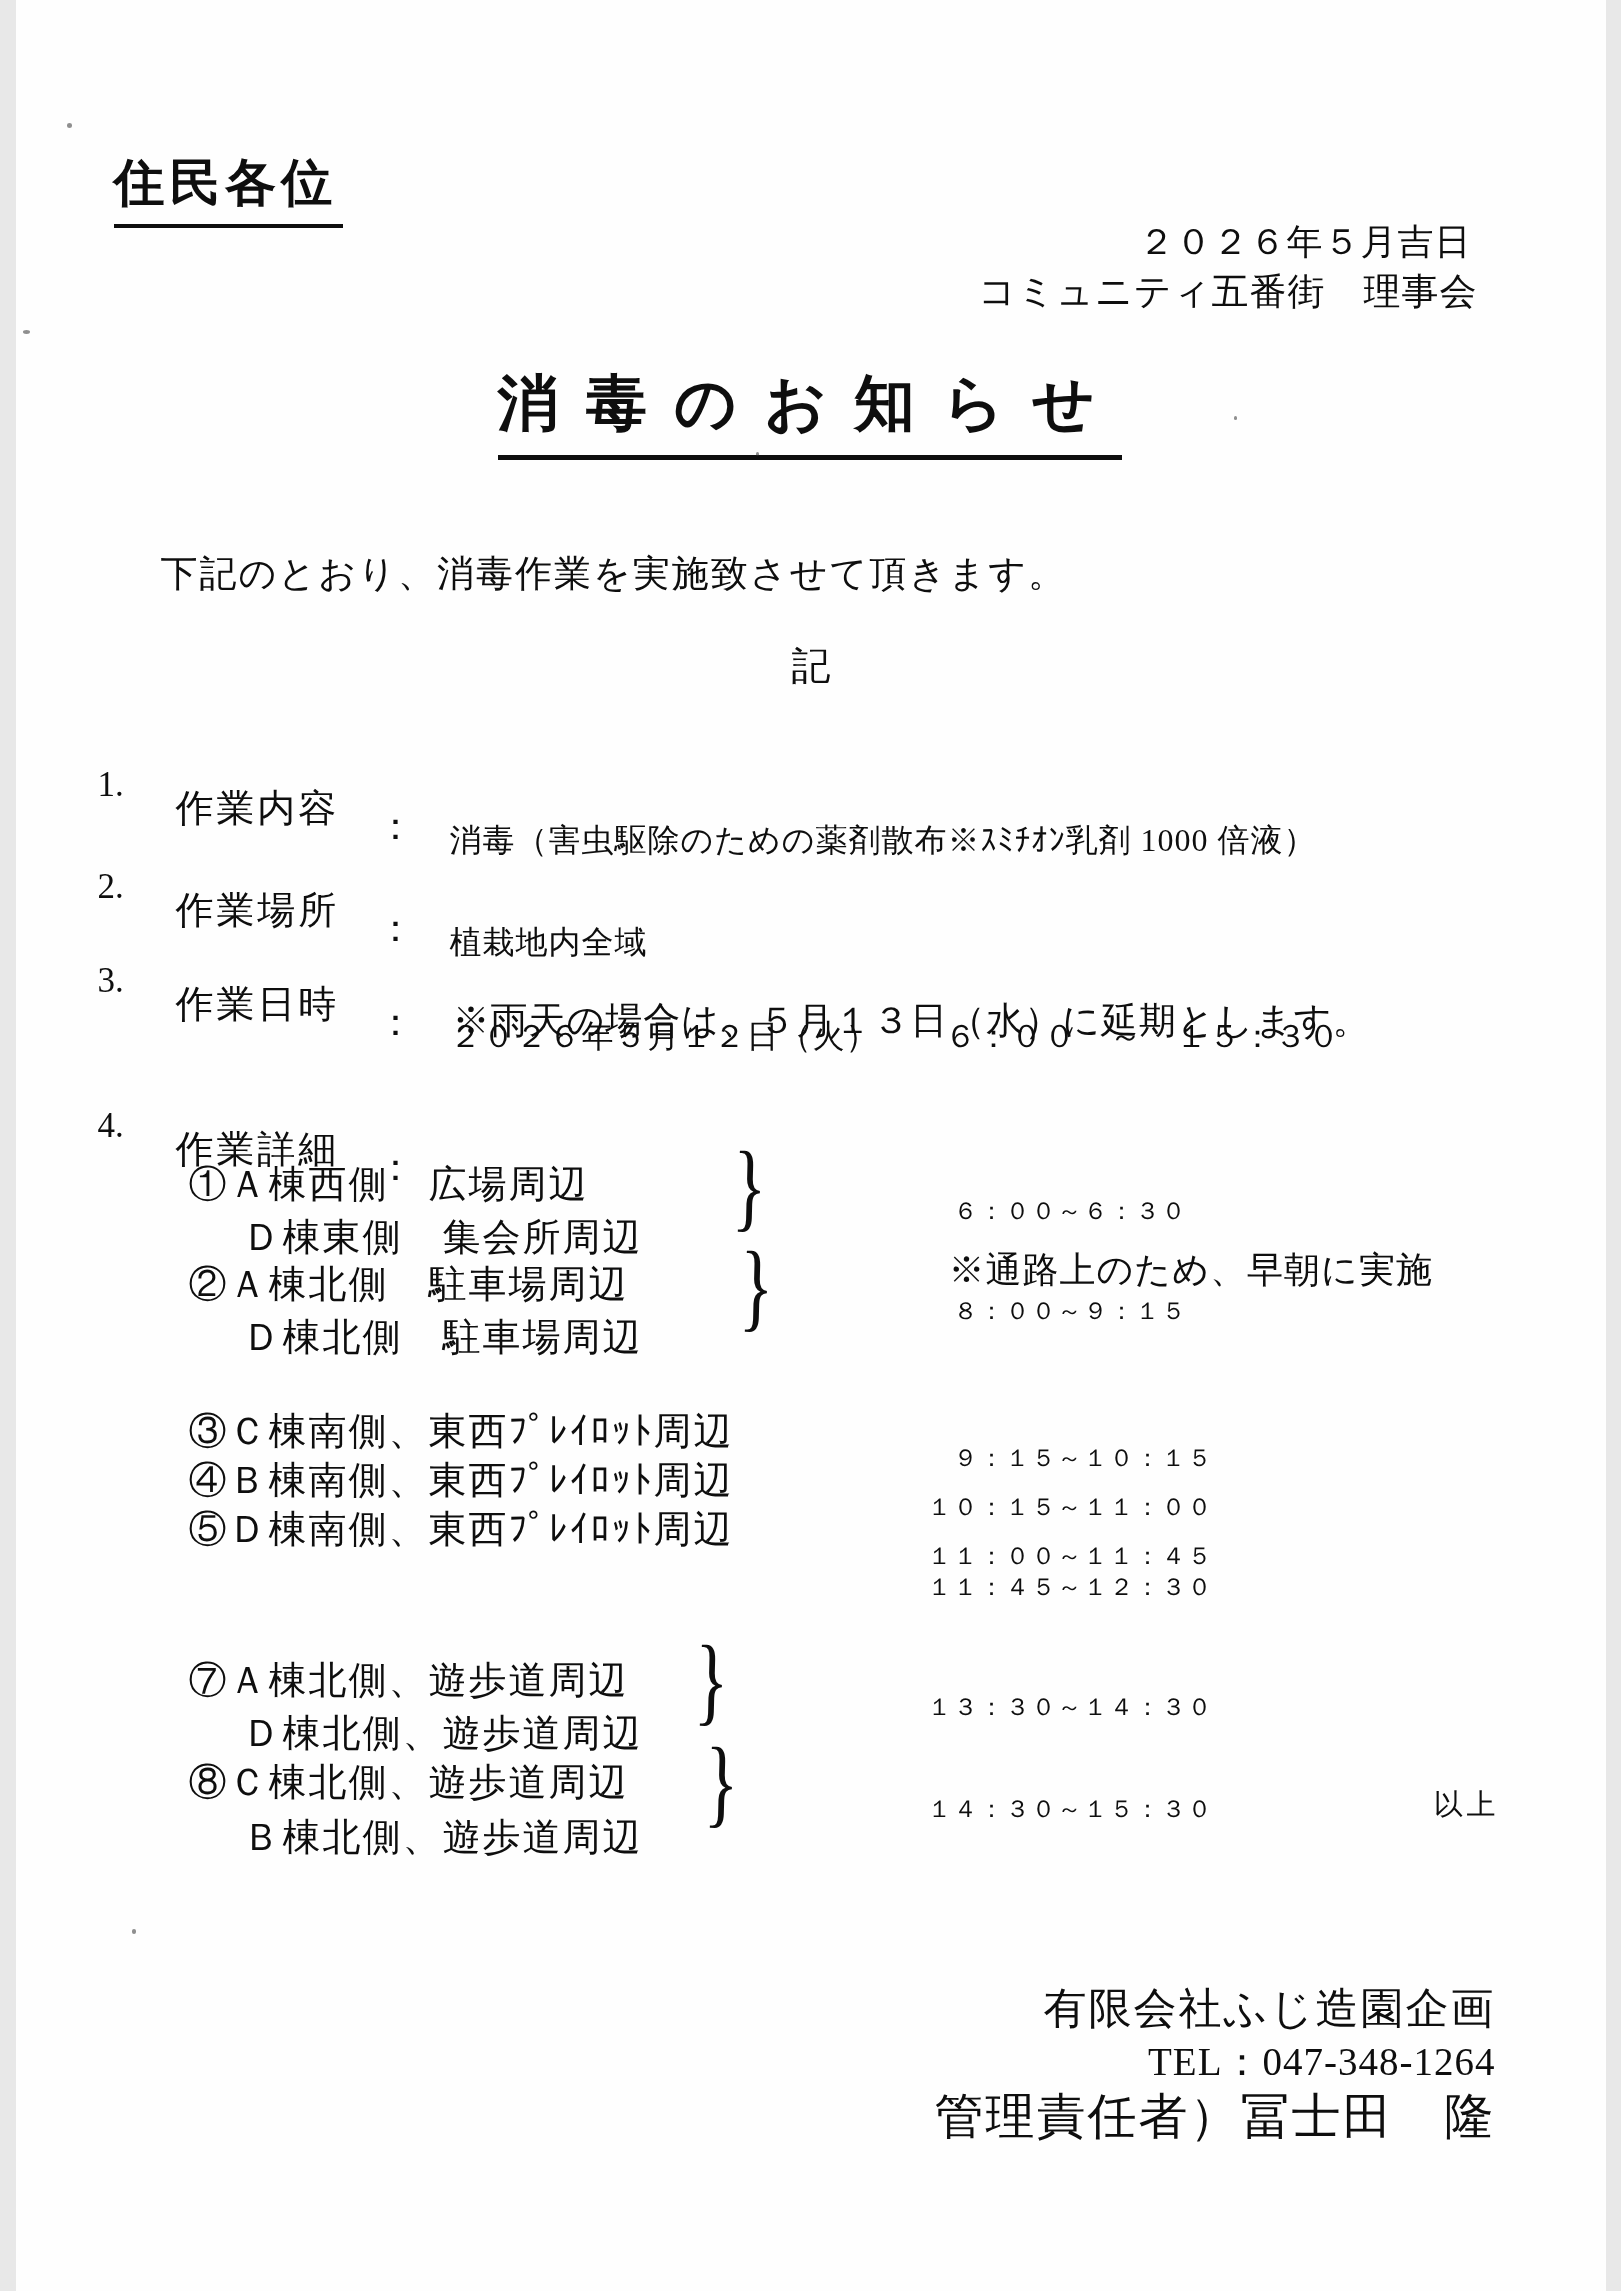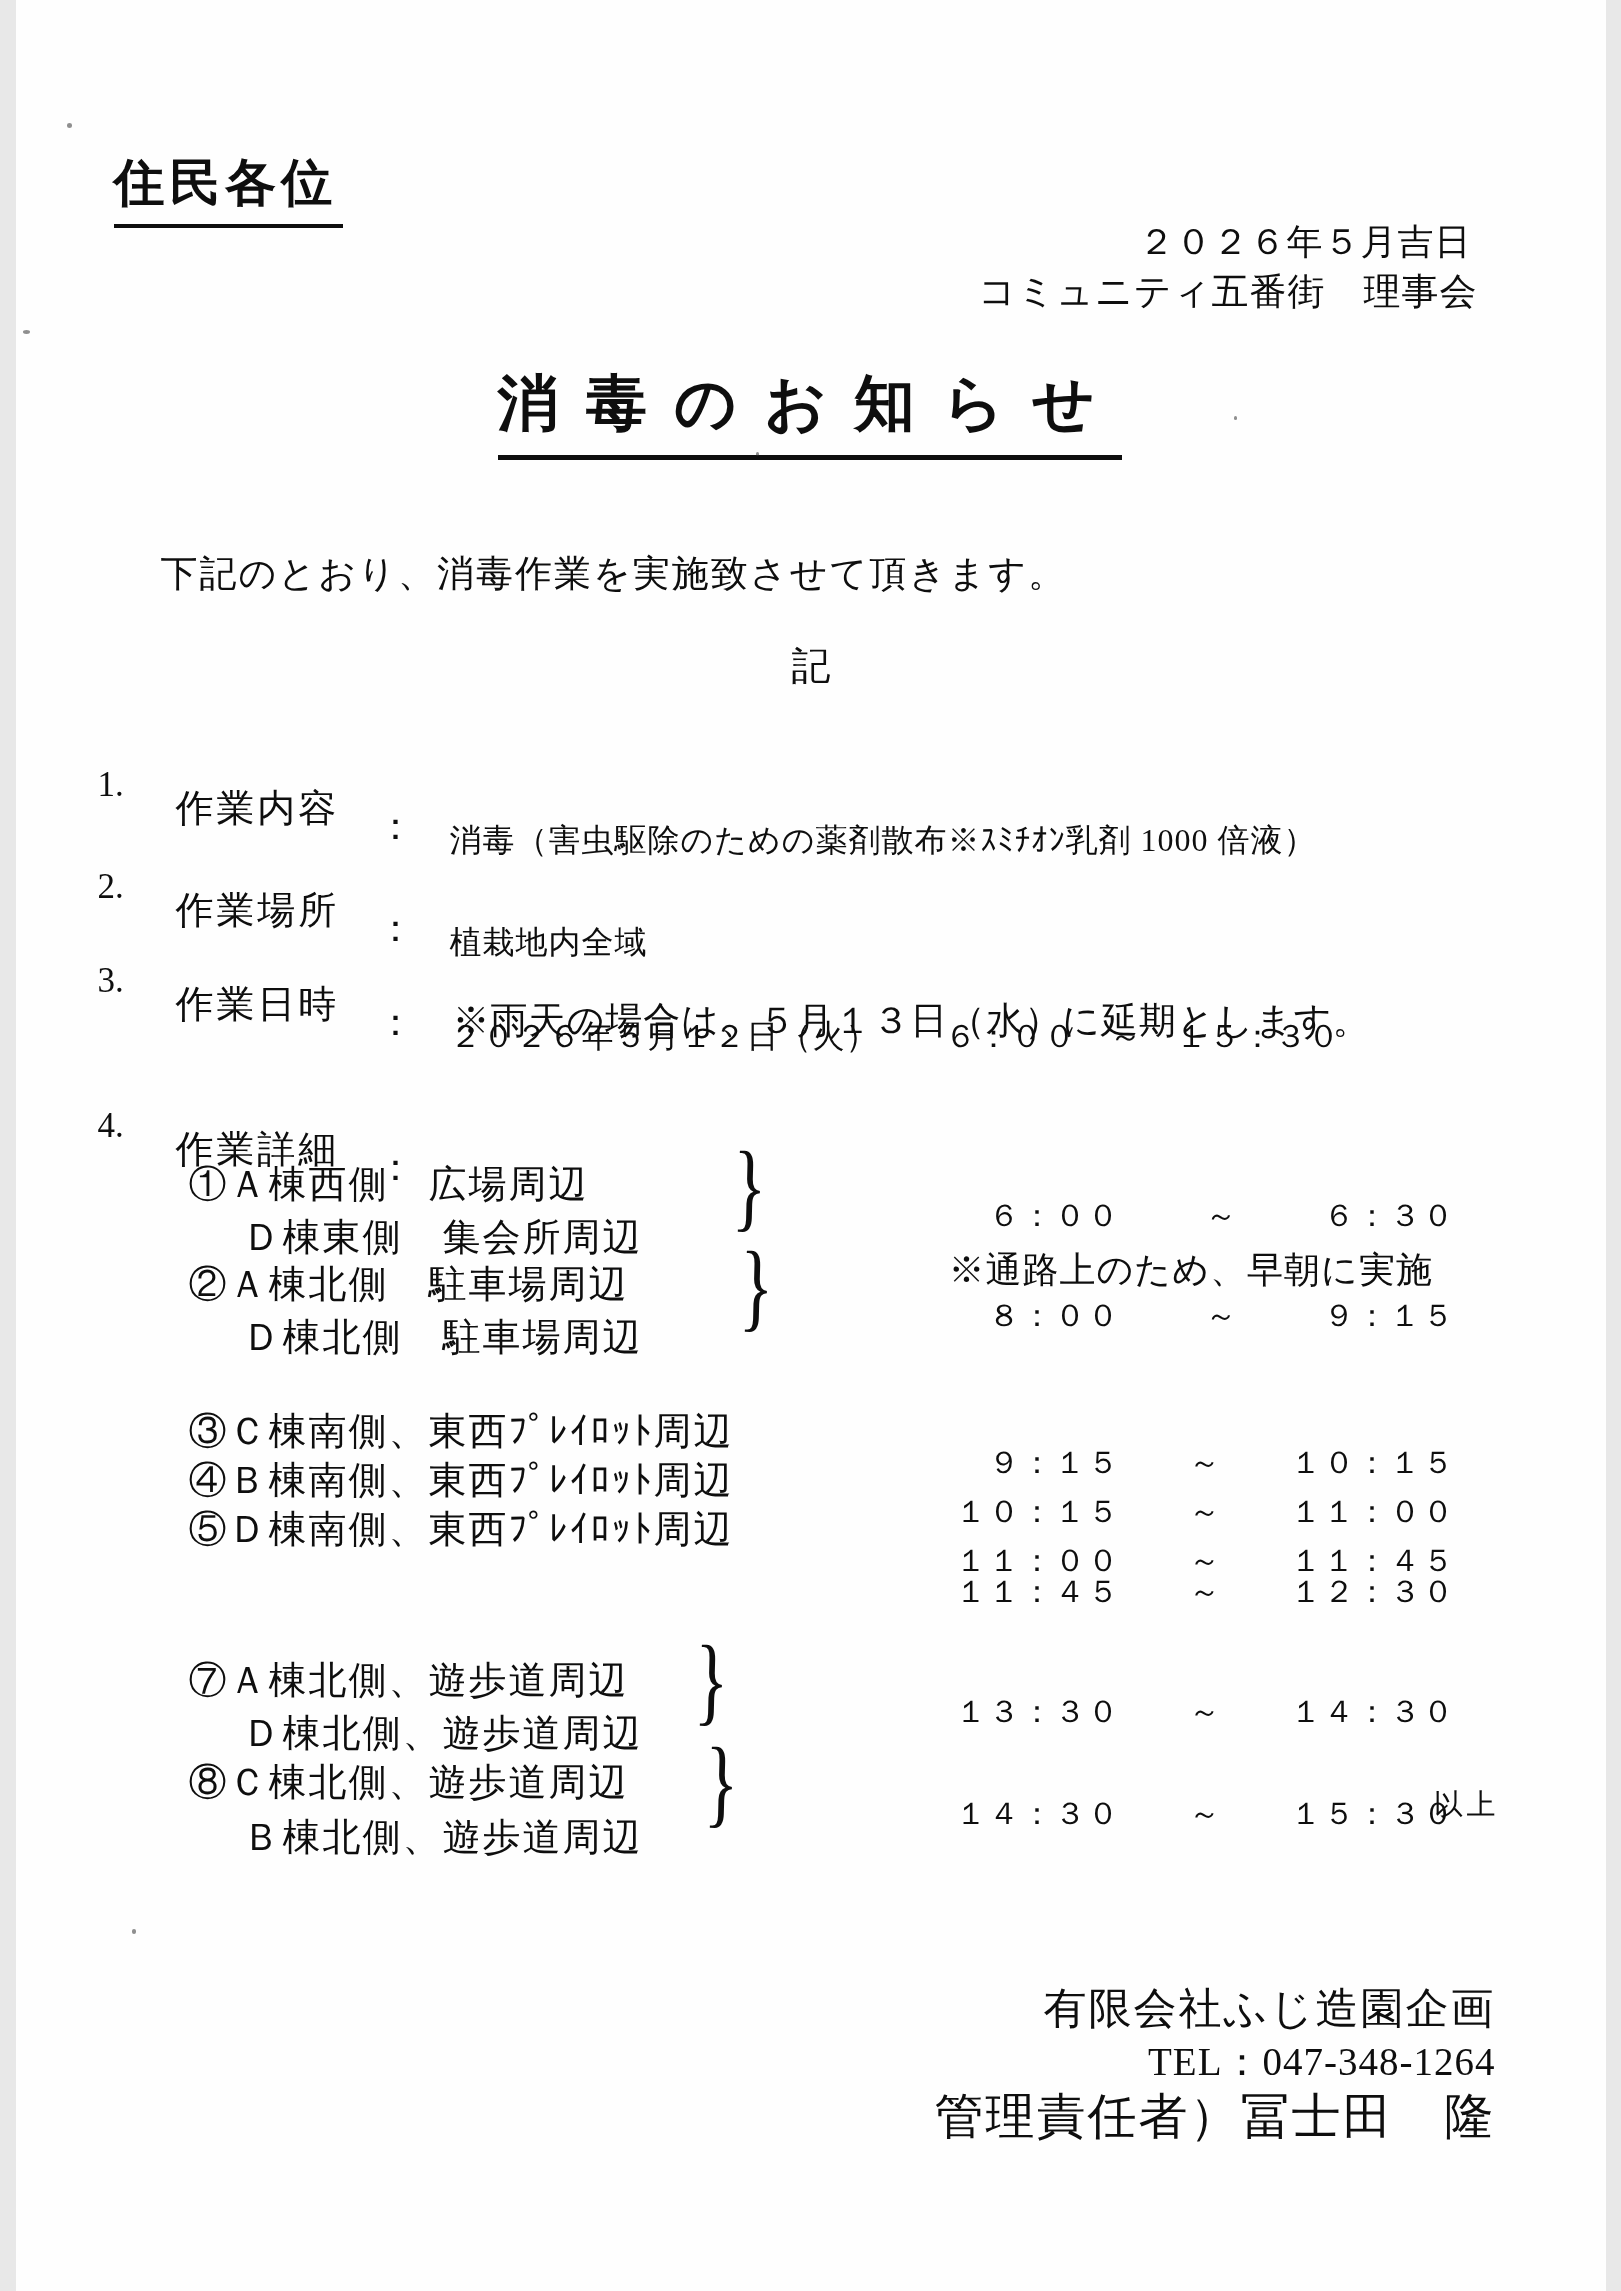--- a/index.html
+++ b/index.html
@@ -36,22 +36,22 @@
   .item-label { position:absolute; left:160px; font-size:38px; letter-spacing:2.9px; }
   .item-colon { position:absolute; left:361px; font-size:38px; }
   .item-value { position:absolute; left:434px; font-size:32px; letter-spacing:1px; white-space:pre; }
   .item-note  { left:437px; top:996px; font-size:37px; letter-spacing:1px; }
 
   .srow { left:0; width:100%; height:51px; }
   .slabel { position:absolute; left:173px; font-size:38px; letter-spacing:2px; white-space:pre;font-family:Liberation Serif, serif; }
   .slabel.indent { left:227px; }
   .stime {
     position:absolute; left:912px; width:500px;
-    display:flex; justify-content:space-between;
-    font-size:31px; letter-spacing:2px; white-space:pre;margin-left:28px;
+    display:flex; justify-content:flex-start;
+    font-size:24px; letter-spacing:2px; white-space:pre;
   }
   .snote { position:absolute; left:933px; font-size:36px; letter-spacing:1px; white-space:pre;margin-top:16px; }
 
   .brace {
     position:absolute;
     font-size:98px; line-height:102px; font-weight:400;
     transform:scaleX(0.72) rotate(2deg);
     transform-origin:center;
   }
 

